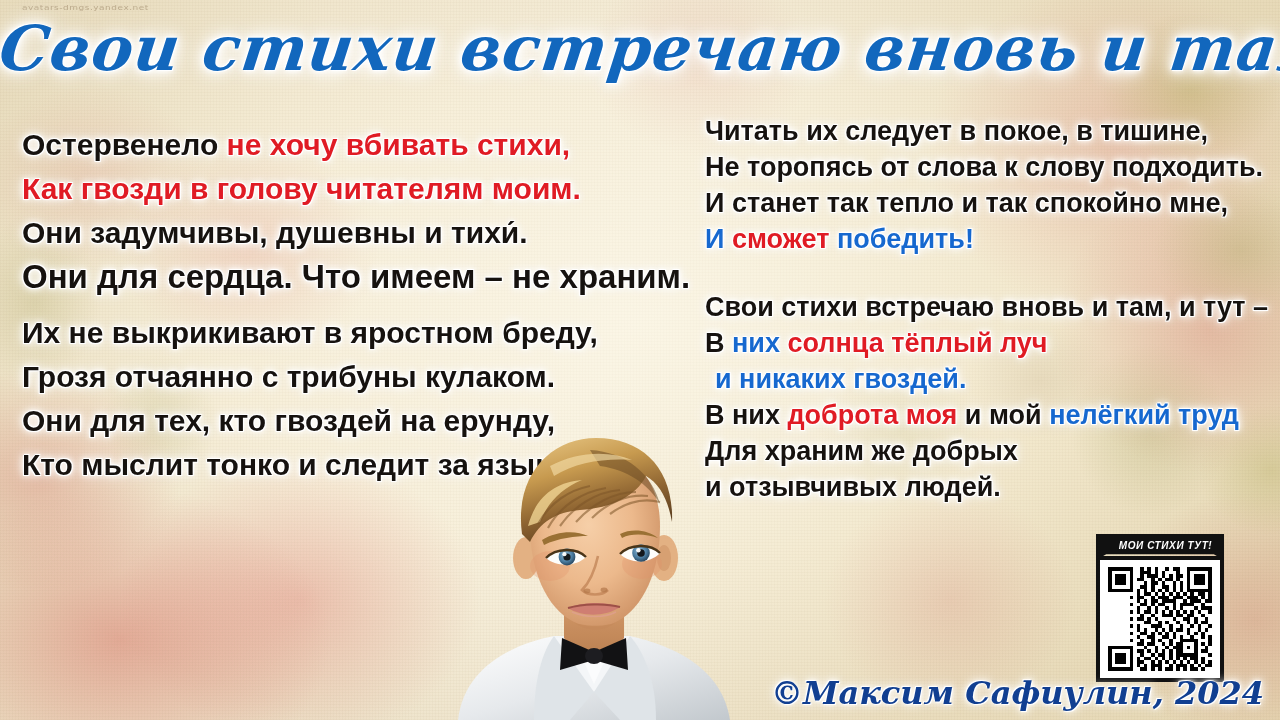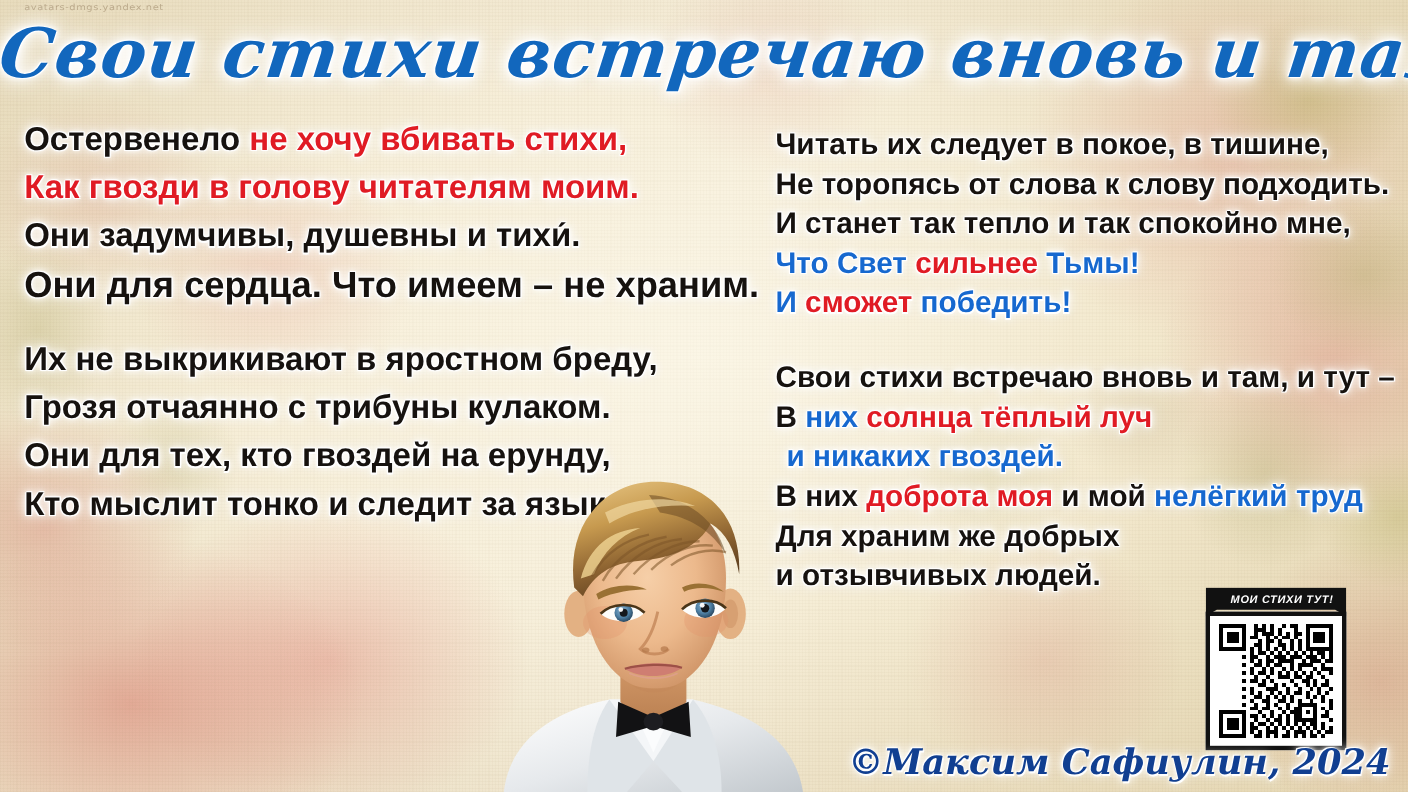--- a/index.html
+++ b/index.html
@@ -69,33 +69,33 @@
     letter-spacing:1px;
     transform:skewX(-7deg);
     text-shadow:
       0 0 5px #fff, 0 0 9px #fff, 0 0 14px #fff,
       0 0 20px rgba(255,255,255,.95), 0 0 26px rgba(255,255,255,.75),
       1px 1px 0 #fff, -1px -1px 0 #fff;
     white-space:nowrap;
   }
   
   .col{position:absolute;}
-  .col-left{left:22px;top:105px;width:640px;}
+  .col-left{left:22px;top:123px;width:640px;}
   .col-right{left:705px;top:113px;width:560px;}
   .stanza{margin:0;padding:0;}
   .line{
     font-weight:bold;
     color:#16120f;
     white-space:nowrap;
     text-shadow:
       0 0 3px #fff,0 0 6px #fff,0 0 10px #fff,0 0 15px rgba(255,255,255,.9),
       1px 1px 0 #fff,-1px 0 0 #fff,0 -1px 0 #fff,1px -1px 0 #fff,-1px 1px 0 #fff;
   }
   .col-left .line{font-size:30px;line-height:44px;}
-  .col-left .stanza.s2{margin-top:24px;}
+  .col-left .stanza.s2{margin-top:12px;}
   .col-right .line{font-size:27px;line-height:36px;}
   .col-right .stanza.s2{margin-top:32px;}
   .big{font-size:33px !important;}
   .red{color:#e01b24;}
   .blue{color:#1668cf;}
   .indent{padding-left:10px;}
   
   .portrait{
     position:absolute;left:430px;bottom:0;width:320px;height:290px;
   }
@@ -156,21 +156,20 @@
         <div class="line"><span>Они для тех, кто гвоздей на ерунду,</span></div>
         <div class="line"><span>Кто мыслит тонко и следит за языком.</span></div>
       </div>
   </div>
 
   <div class="col col-right">
     <div class="stanza s1">
         <div class="line"><span>Читать их следует в покое, в тишине,</span></div>
         <div class="line"><span>Не торопясь от слова к слову подходить.</span></div>
         <div class="line"><span>И станет так тепло и так спокойно мне,</span></div>
-        <div class="line"><span class="blue">Что Свет </span><span class="red">сильнее </span><span class="blue">Тьмы!</span></div>
         <div class="line"><span class="blue">И </span><span class="red">сможет </span><span class="blue">победить!</span></div>
       </div>
     <div class="stanza s2">
         <div class="line"><span>Свои стихи встречаю вновь и там, и тут –</span></div>
         <div class="line"><span>В </span><span class="blue">них </span><span class="red">солнца тёплый луч</span></div>
         <div class="line indent"><span class="blue"> и никаких гвоздей.</span></div>
         <div class="line"><span>В них </span><span class="red">доброта моя </span><span>и мой </span><span class="blue">нелёгкий труд</span></div>
         <div class="line"><span>Для храним же добрых</span></div>
         <div class="line"><span>и отзывчивых людей.</span></div>
       </div>

